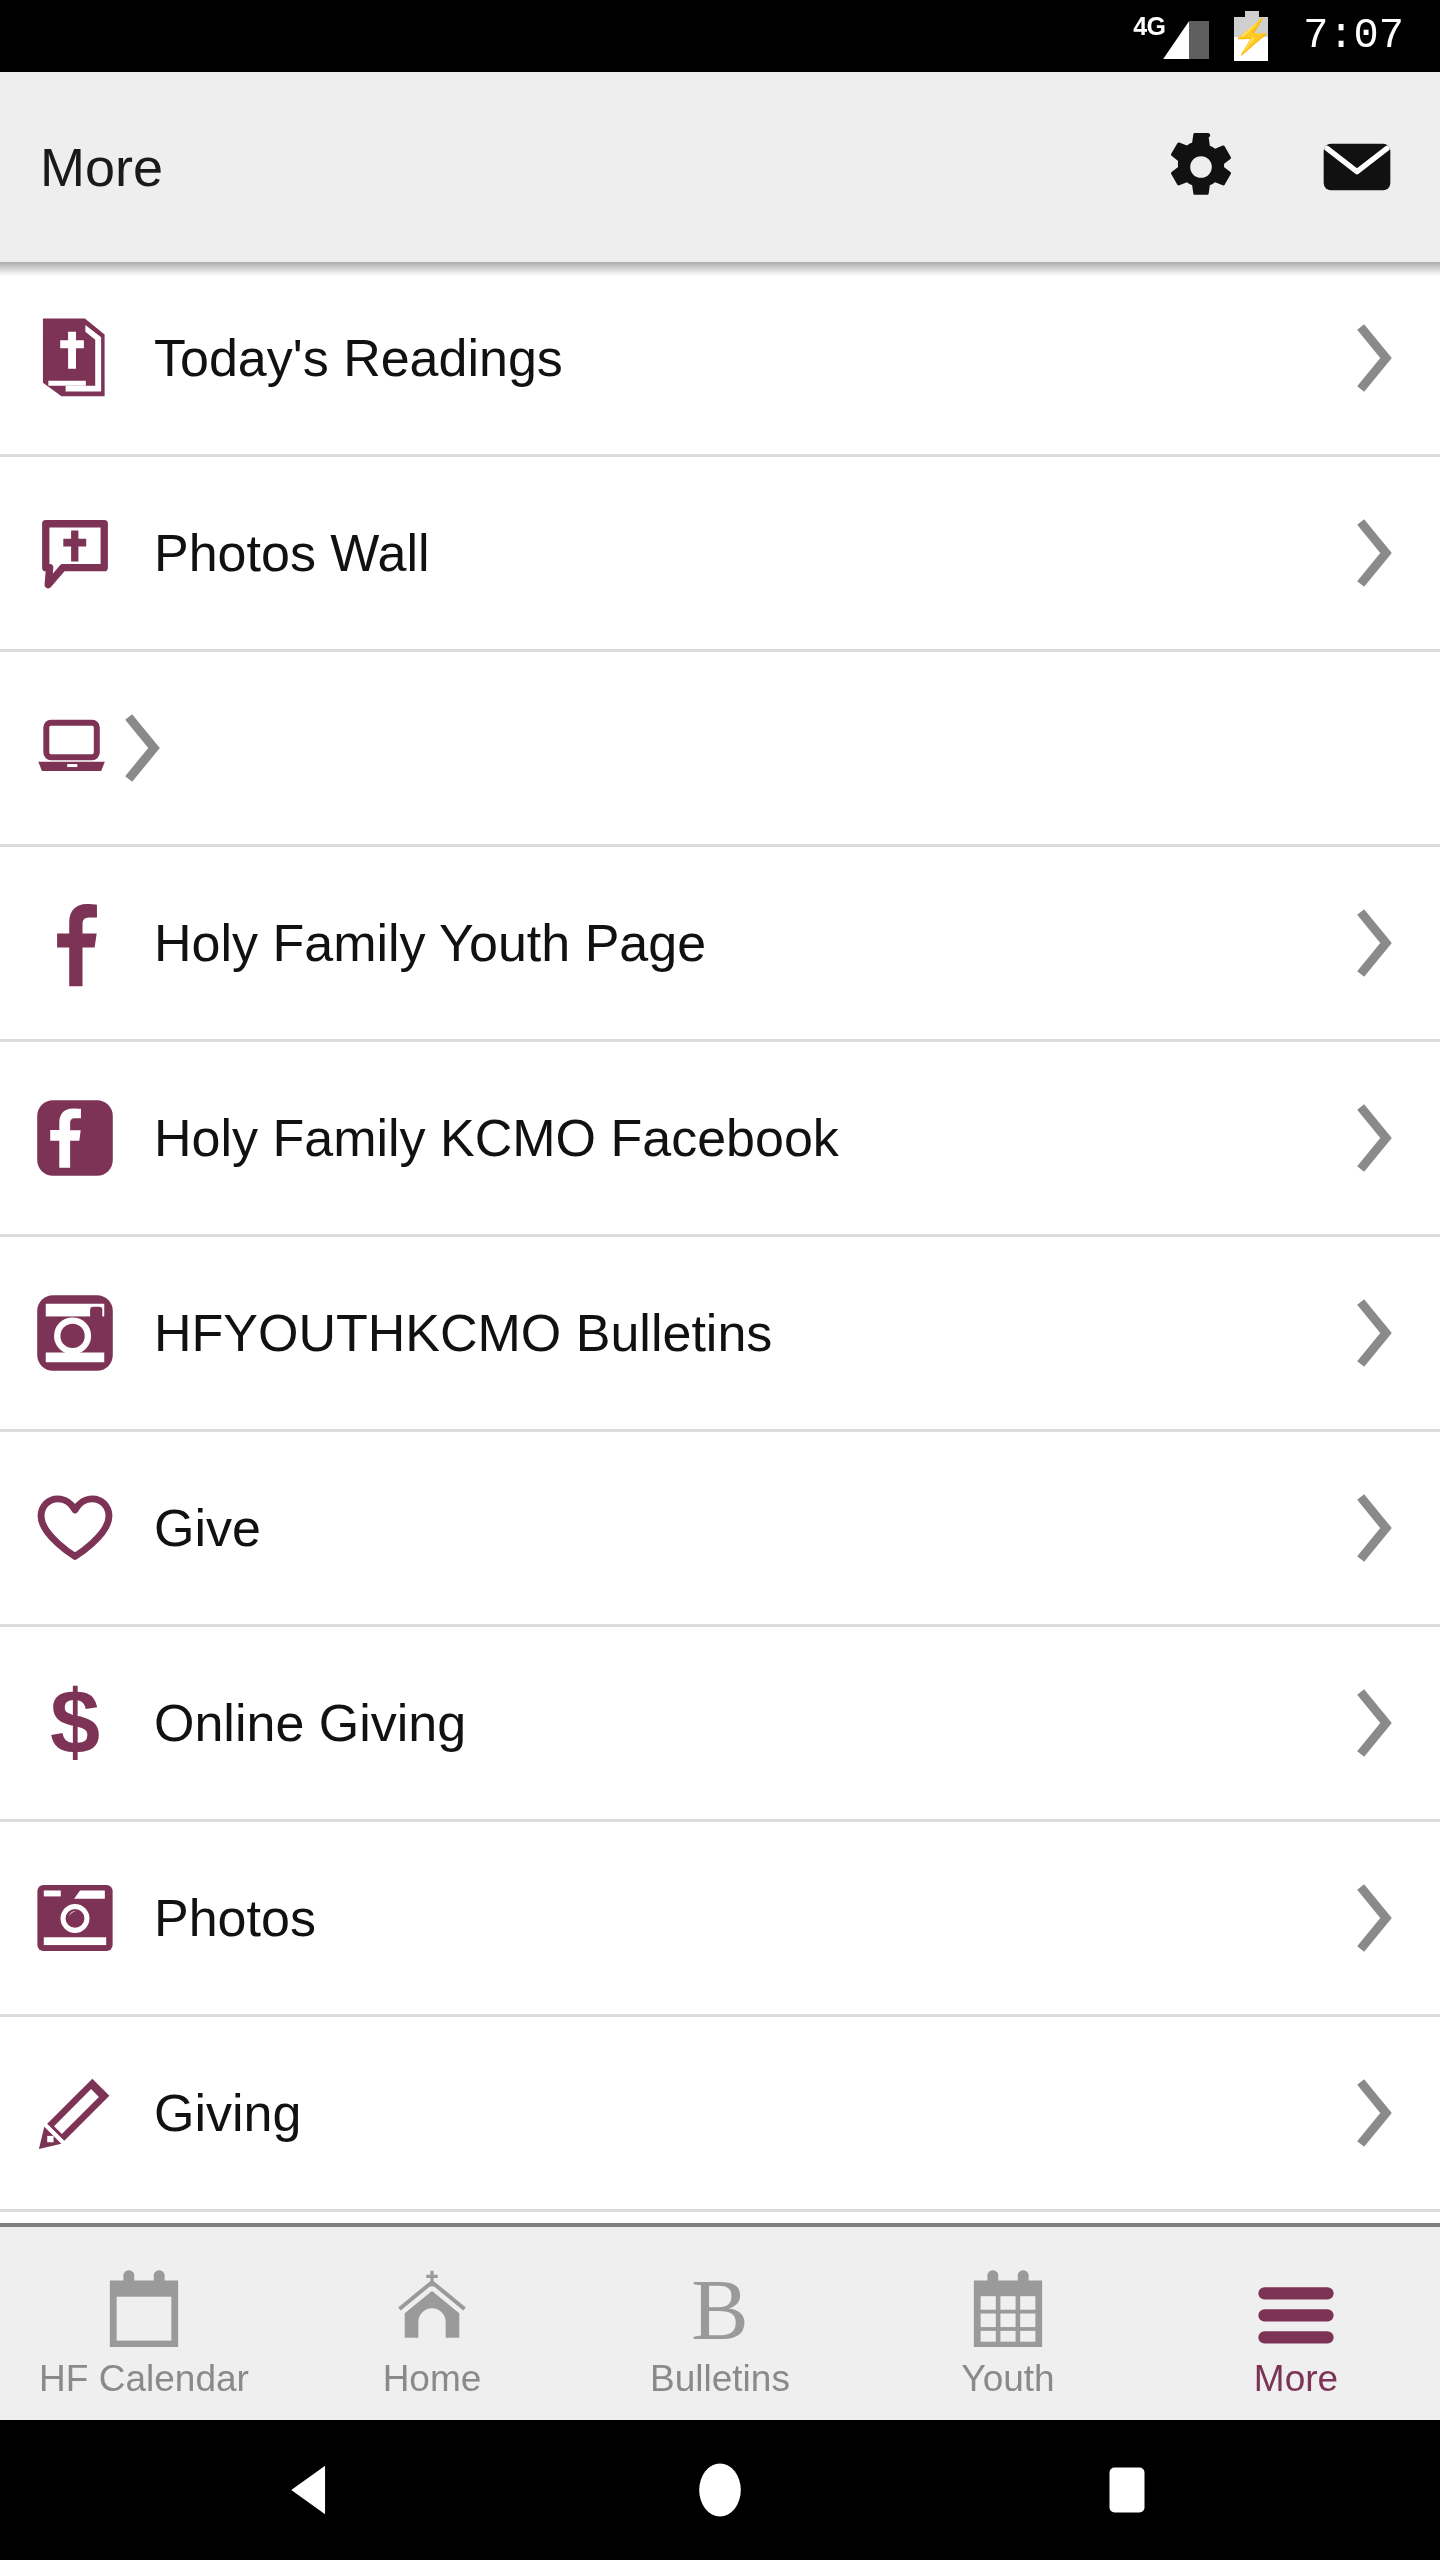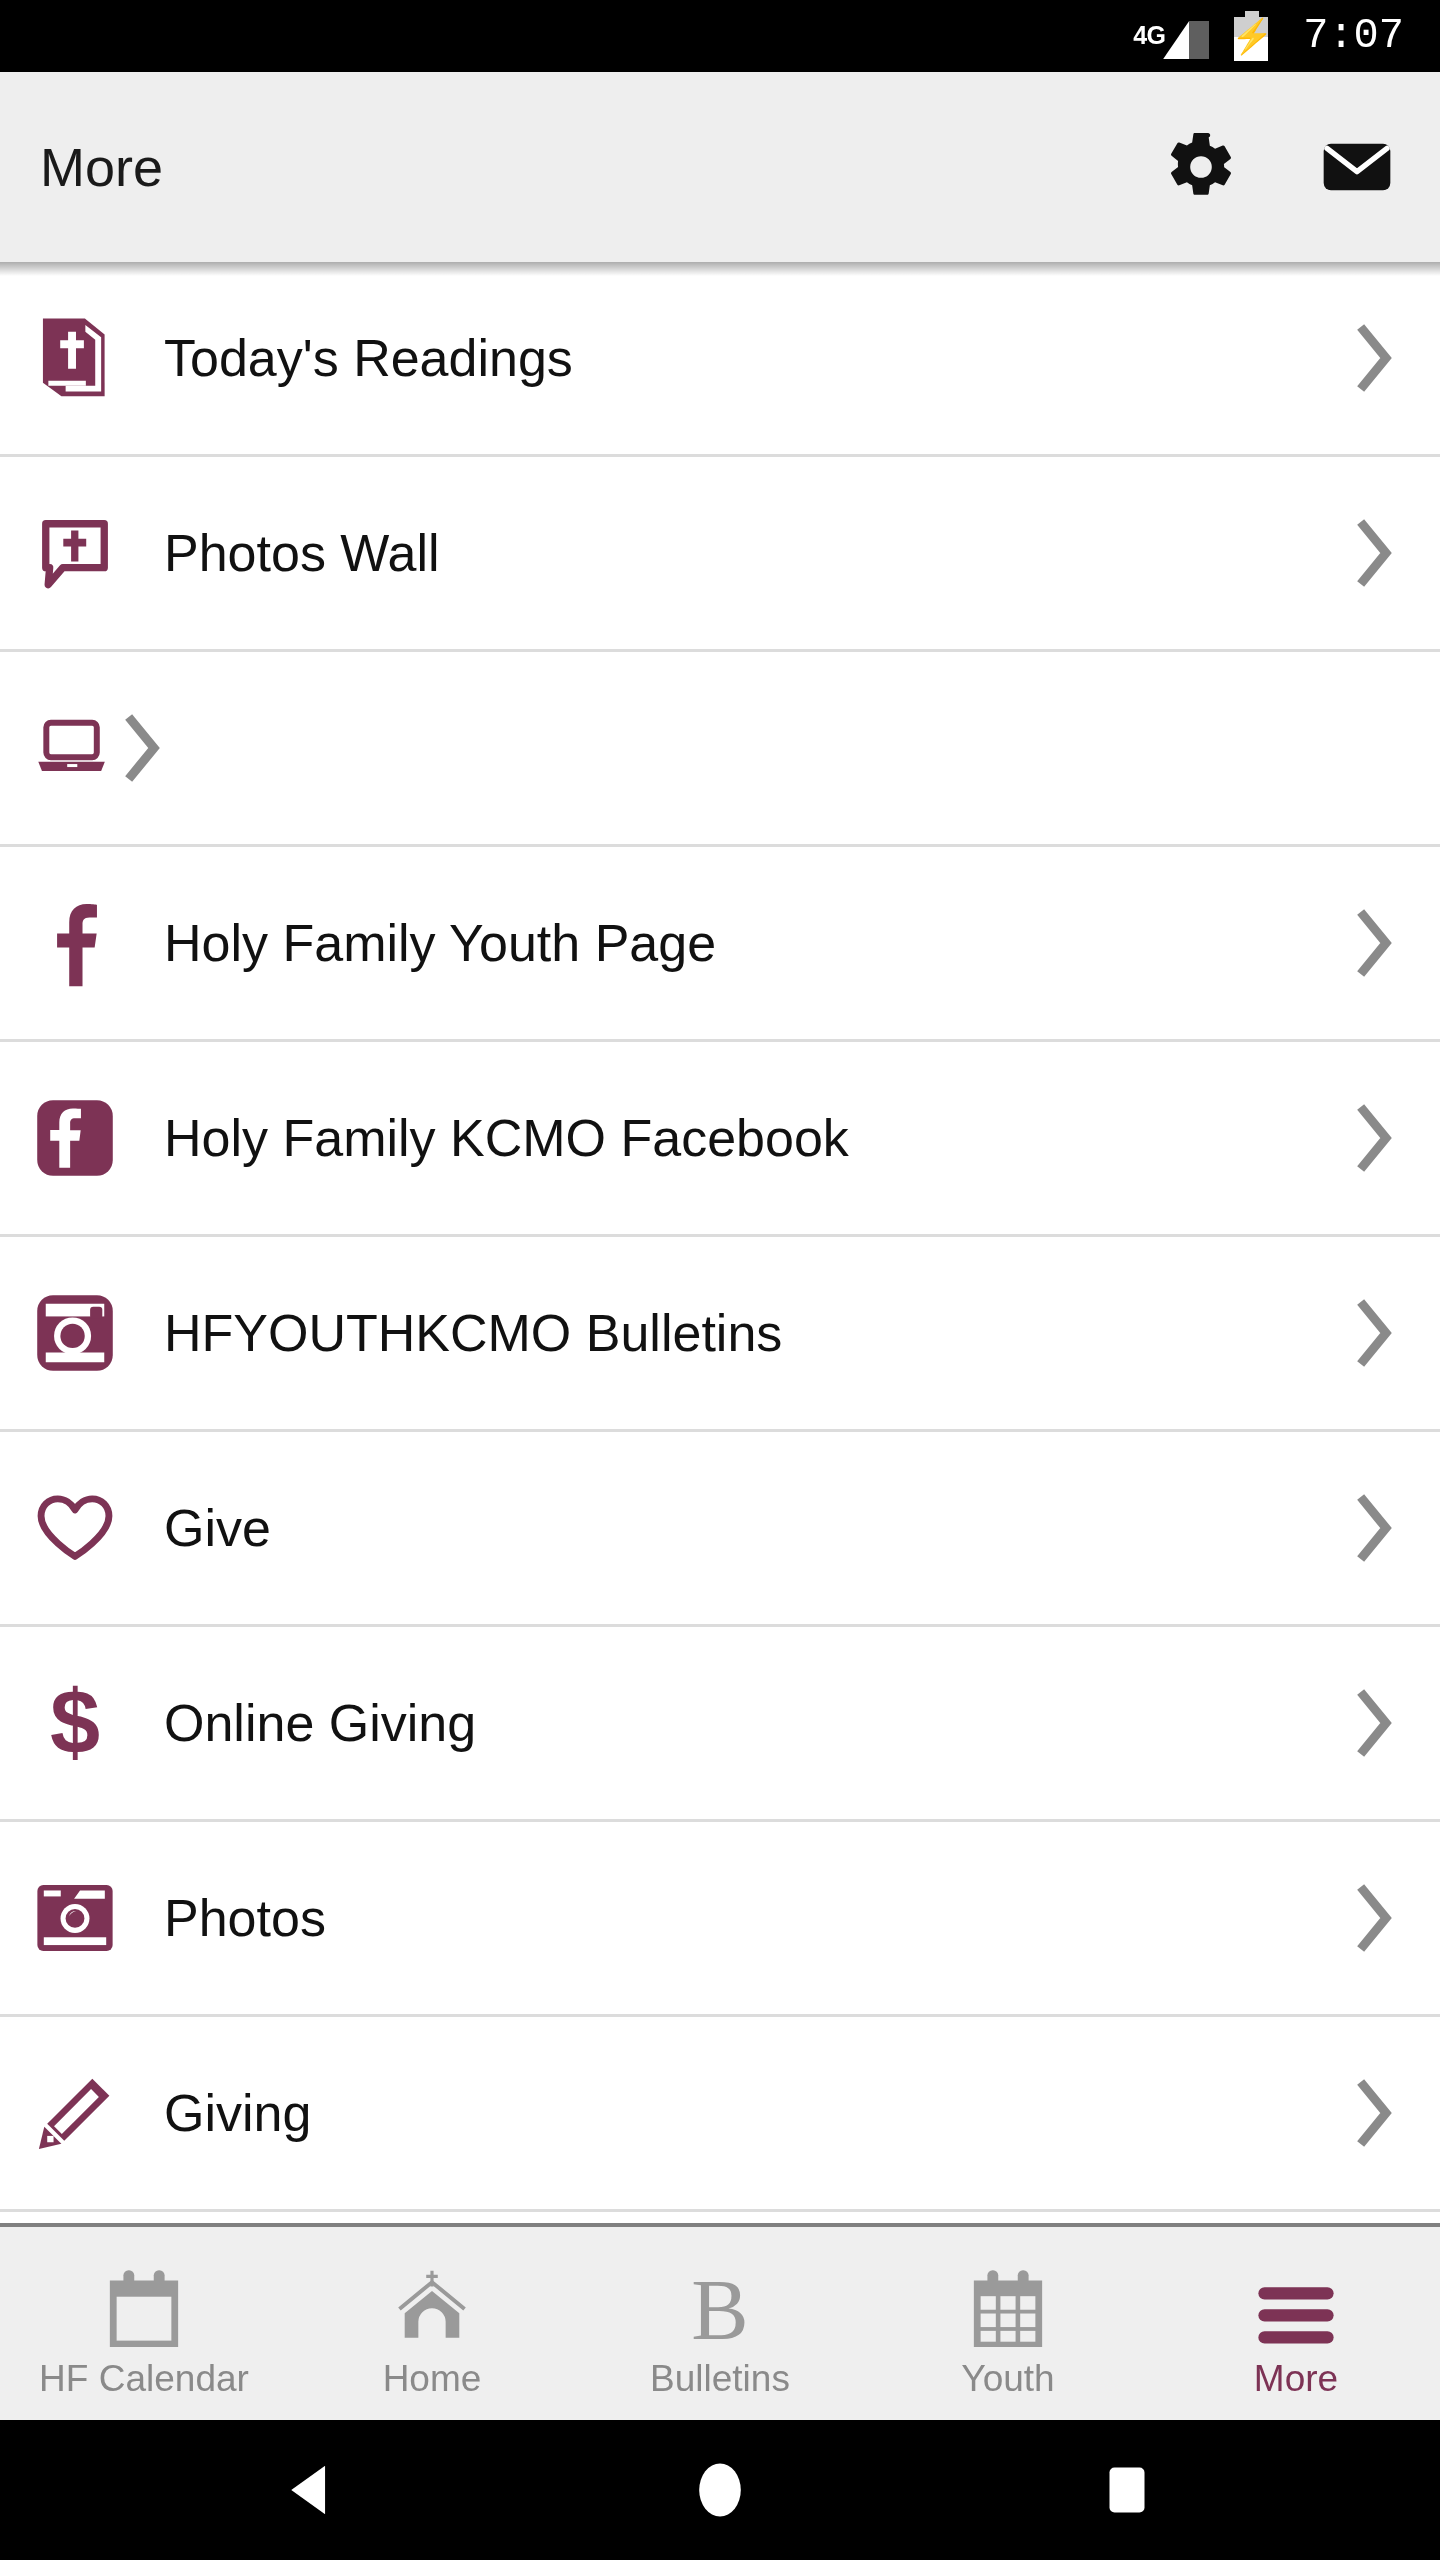--- a/index.html
+++ b/index.html
@@ -13,21 +13,21 @@
 
   
   .statusbar {
     height:72px; background:#000000; flex:0 0 72px;
     display:flex; align-items:center; justify-content:flex-end;
     padding-right:36px; gap:22px;
   }
   .sb-4g { position:relative; display:flex; align-items:flex-end; height:46px; }
   .sb-4g-label {
     color:#ffffff; font-size:25px; font-weight:bold; line-height:1;
-    position:absolute; left:-6px; top:10px; letter-spacing:-0.5px;
+    position:absolute; left:-6px; top:1px; letter-spacing:-0.5px;
   }
   .sig { width:46px; height:46px; position:relative; margin-left:24px; }
   .sig-full {
     position:absolute; right:0; bottom:0; width:20px; height:38px;
     background:#5f5f5f;
   }
   .sig-tri {
     position:absolute; left:0; bottom:0; width:26px; height:38px;
     background:#ffffff;
     clip-path:polygon(100% 0, 100% 100%, 0 100%);
@@ -73,21 +73,21 @@
   .row {
     height:195px; display:flex; align-items:center;
     border-bottom:3px solid #dcdcdc; padding:0 34px 0 36px;
     background:#ffffff;
   }
   .row-icon {
     width:78px; flex:0 0 78px; height:92px;
     display:flex; align-items:center; justify-content:center;
   }
   .row-label {
-    flex:1; font-size:52px; color:#111111; margin-left:50px;
+    flex:1; font-size:52px; color:#111111; margin-left:40px;
     white-space:nowrap; overflow:hidden;
   }
   .chev {
     width:60px; flex:0 0 60px; display:flex; align-items:center; justify-content:center;
   }
 
   
   .tabbar {
     flex:0 0 197px; height:197px; background:#efefef;
     border-top:4px solid #808080;

